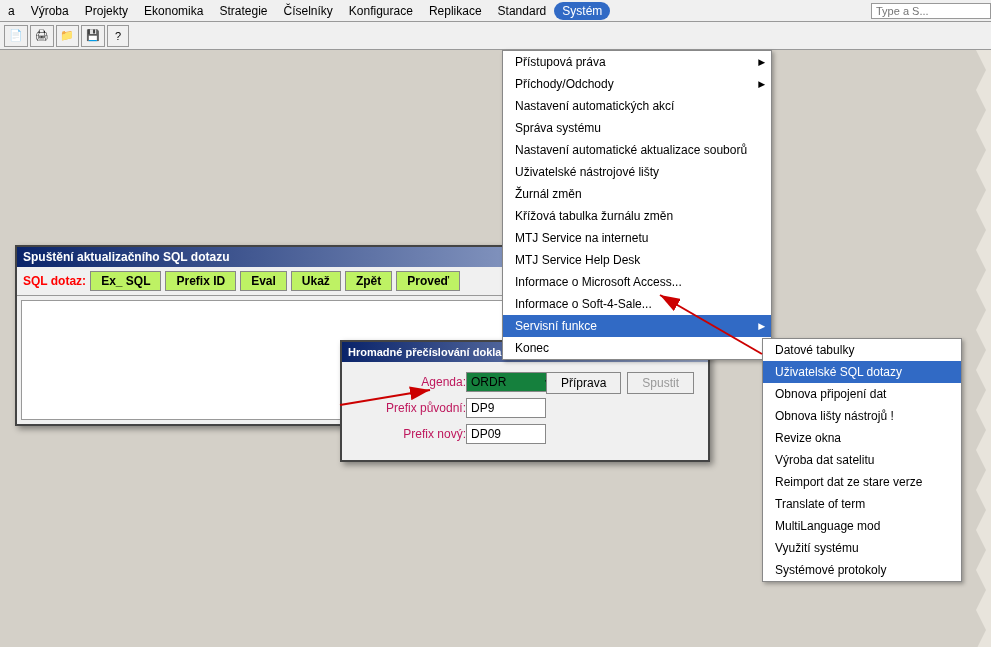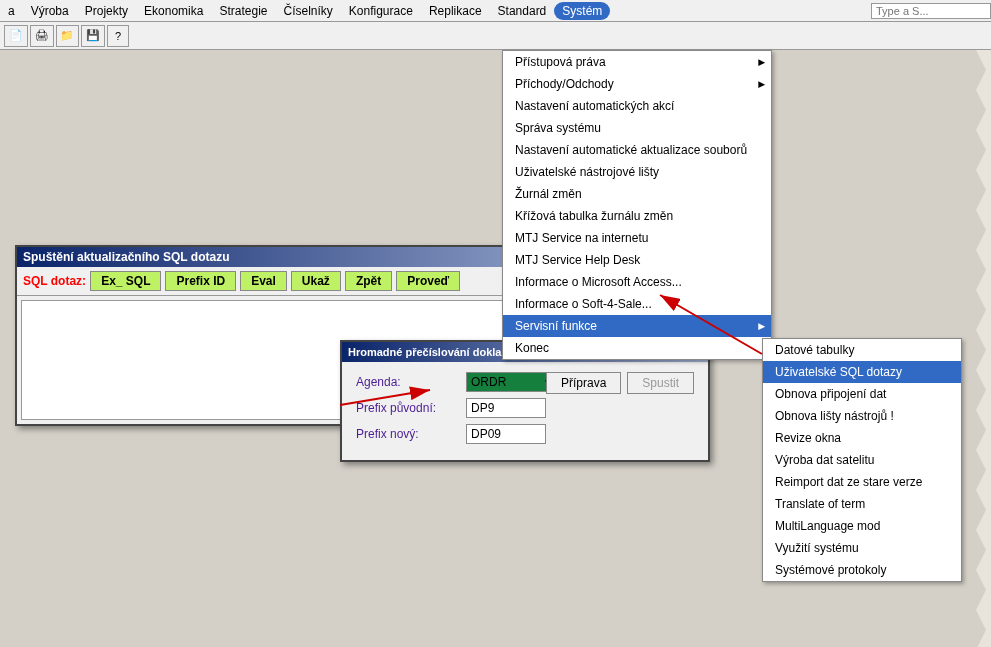--- a/index.html
+++ b/index.html
@@ -237,21 +237,22 @@
       background: #f0f0f0;
     }
     .form-row {
       display: flex;
       align-items: center;
       margin-bottom: 6px;
     }
     .form-label {
       width: 110px;
       font-size: 12px;
-      color: #4c1d95;
+      color: #be185d;
+      text-align: right;
     }
     .form-input {
       border: 1px solid #888;
       padding: 2px 4px;
       font-size: 12px;
       background: white;
       width: 80px;
     }
     .form-select {
       border: 1px solid #888;

